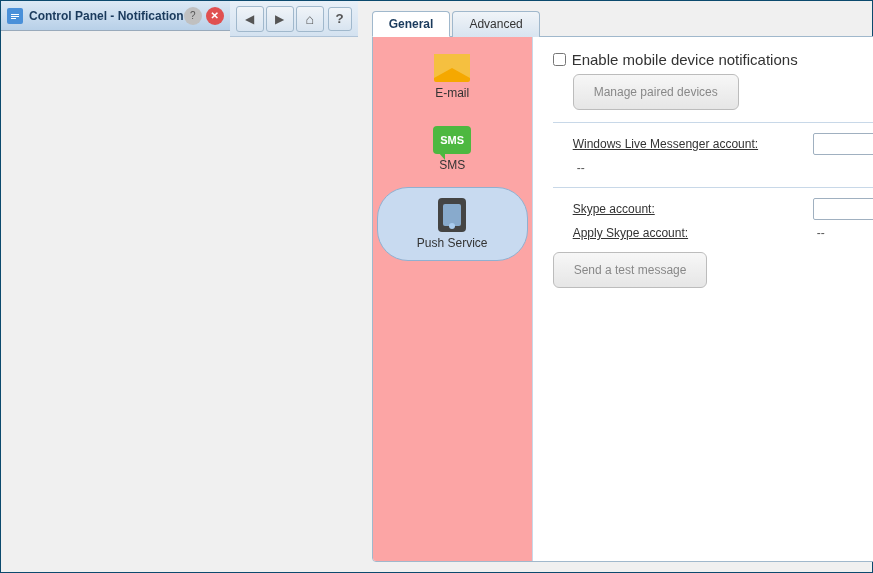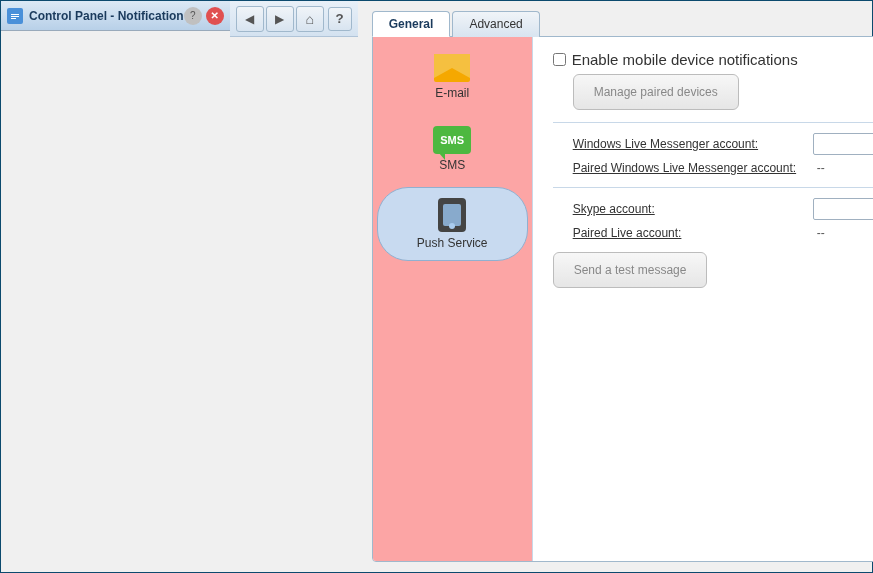--- a/index.html
+++ b/index.html
@@ -431,37 +431,36 @@
         <div class="divider"></div>
 
         <div class="section">
           <div class="sub-section">
             <div class="field-row">
               <span class="field-label">Windows Live Messenger account:</span>
               <input type="text" class="text-input" style="">
               <div class="info-icon">i</div>
             </div>
             <div class="field-row">
-              <span class="field-label">Paired Windows Live Messenger account:</span>
               <span class="field-value">--</span>
             </div>
           </div>
         </div>
 
         <div class="divider"></div>
 
         <div class="section">
           <div class="sub-section">
             <div class="field-row">
               <span class="field-label">Skype account:</span>
               <input type="text" class="text-input" style="">
               <div class="info-icon">i</div>
             </div>
             <div class="field-row">
-              <span class="field-label">Paired Live account:</span>
+              <span class="field-label">Apply Skype account:</span>
               <span class="field-value">--</span>
             </div>
           </div>
         </div>
 
         <div style="margin-top:10px;">
           <button class="test-btn" disabled="">Send a test message</button>
         </div>
       </div>
     </div>

